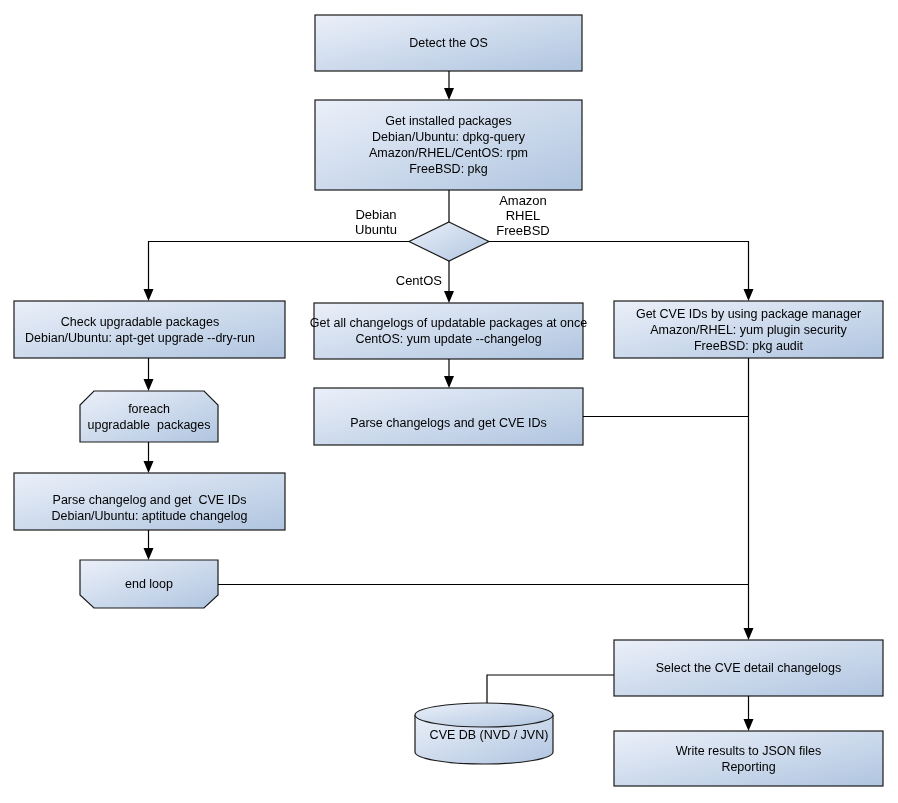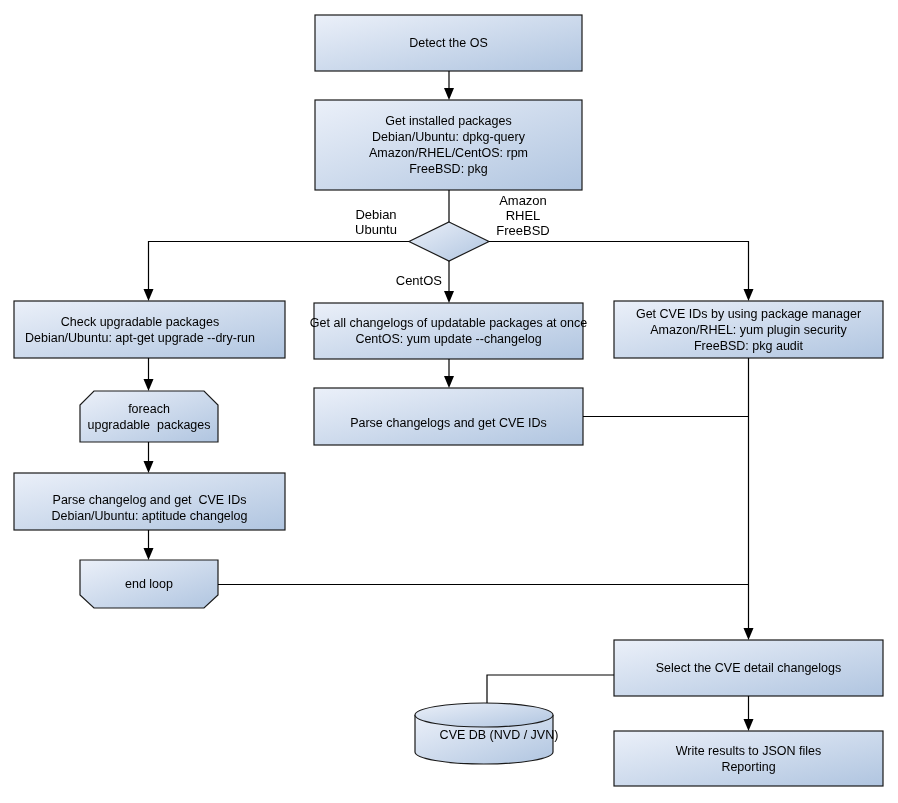--- a/index.html
+++ b/index.html
@@ -152,21 +152,21 @@
   <div class="ntext" style="left:614px;top:301px;width:269px;height:57px">
     <span>Get CVE IDs by using package manager</span>
     <span>Amazon/RHEL: yum plugin security</span>
     <span>FreeBSD: pkg audit</span>
   </div>
 
   <div class="ntext" style="left:614px;top:640px;width:269px;height:56px">
     <span>Select the CVE detail changelogs</span>
   </div>
 
-  <div class="ntext" style="left:430px;top:712px;width:138px;height:46px">
+  <div class="ntext" style="left:420px;top:712px;width:138px;height:46px">
     <span>CVE DB (NVD / JVN)</span>
   </div>
 
   <div class="ntext" style="left:614px;top:731px;width:269px;height:55px">
     <span>Write results to JSON files</span>
     <span>Reporting</span>
   </div>
 
   <div class="elabel center" style="left:336px;top:207px;width:80px">
     <span>Debian</span>

